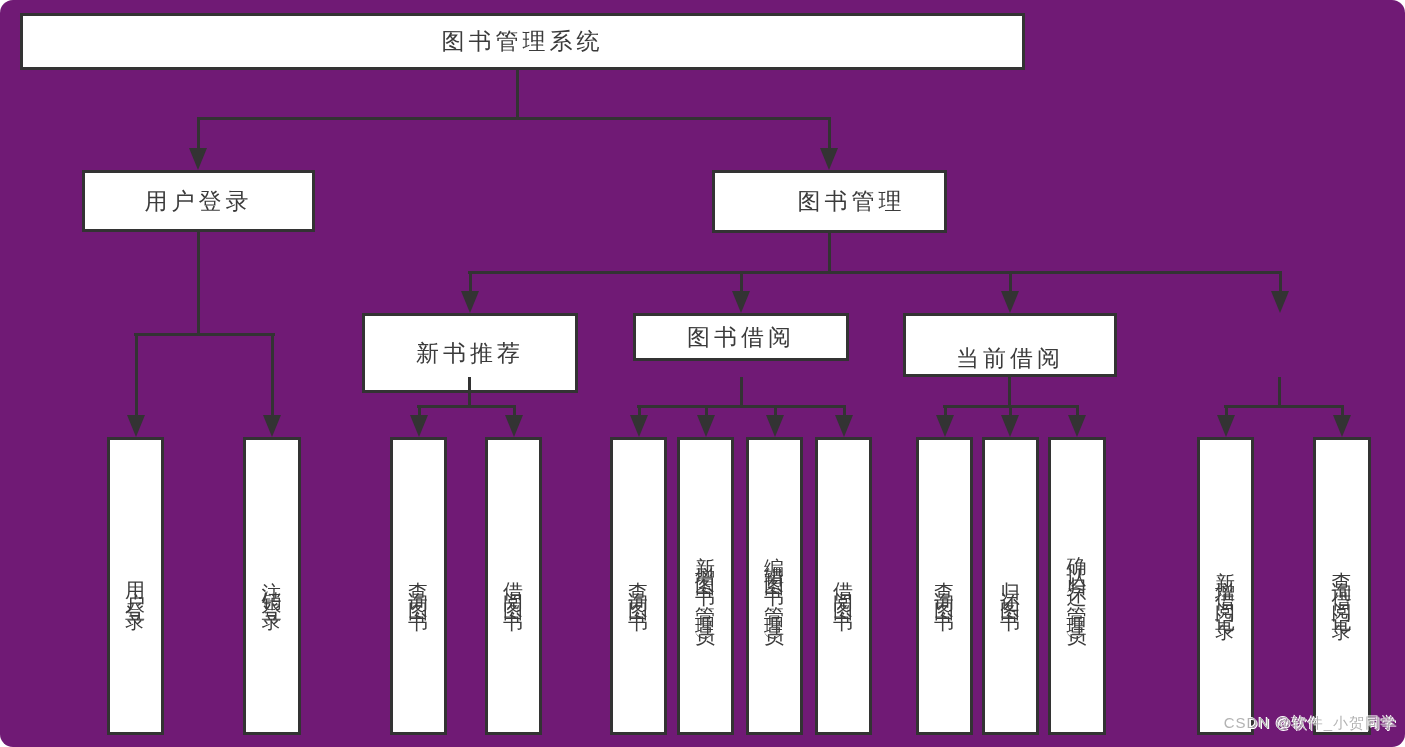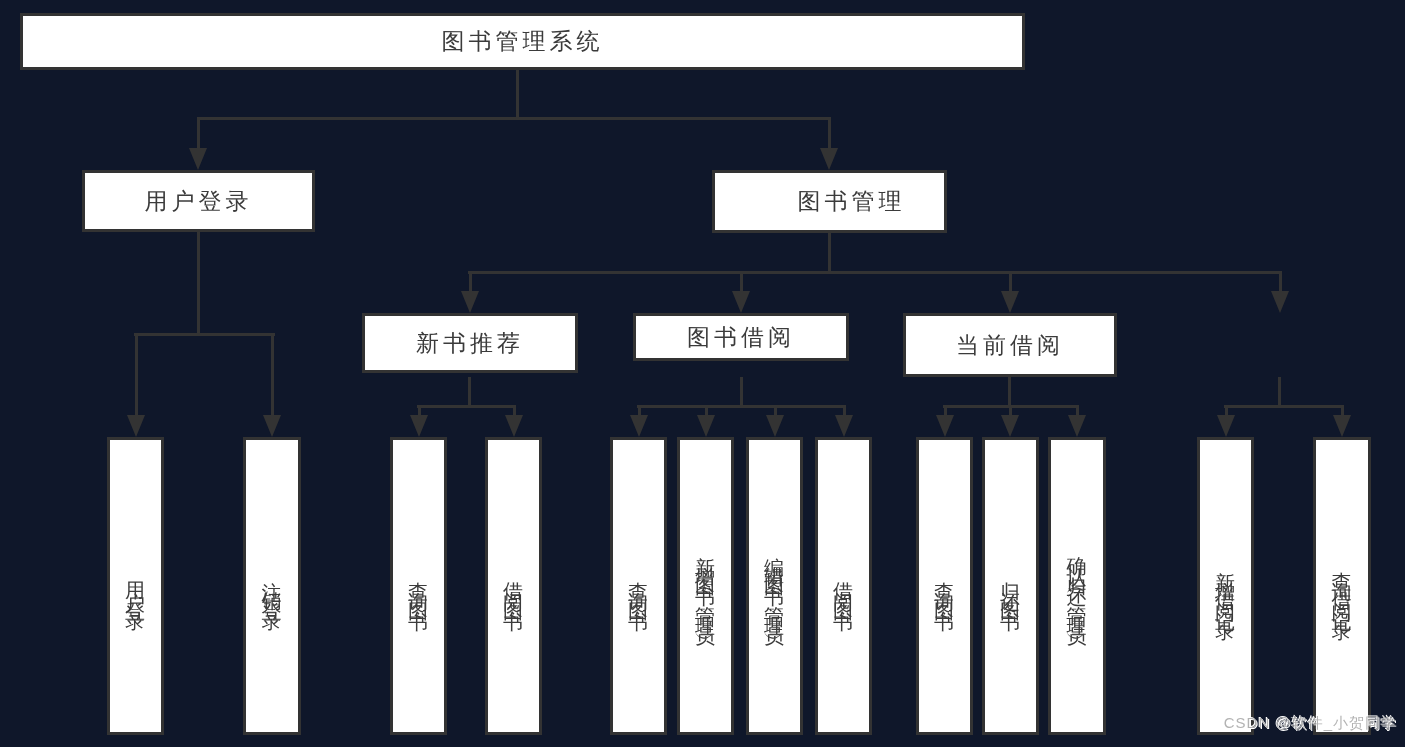--- a/index.html
+++ b/index.html
@@ -1,22 +1,23 @@
 <!DOCTYPE html>
 <html><head>
 <meta charset="utf-8">
 <style>
   html, body { margin: 0; padding: 0; background: #fff; }
   #stage {
     position: relative;
     width: 1405px;
     height: 747px;
-    background: #0f172a;
+    background: #701a75;
     font-family: "Liberation Sans", "DejaVu Sans", sans-serif;
     overflow: hidden;
+    border-radius: 13px;
   }
   .box {
     position: absolute;
     box-sizing: border-box;
     border: 3px solid #333333;
     background: #ffffff;
     display: flex;
     align-items: center;
     justify-content: center;
   }
@@ -88,27 +89,27 @@
   <div class="hline" style="left:468px; top:271px; width:814px;"></div>
   <div class="vline" style="left:469px; top:271px; height:24px;"></div>
   <div class="ah" style="left:461px; top:291px;"></div>
   <div class="vline" style="left:740px; top:271px; height:24px;"></div>
   <div class="ah" style="left:732px; top:291px;"></div>
   <div class="vline" style="left:1009px; top:271px; height:24px;"></div>
   <div class="ah" style="left:1001px; top:291px;"></div>
   <div class="vline" style="left:1279px; top:271px; height:24px;"></div>
   <div class="ah" style="left:1271px; top:291px;"></div>
 
-  <div class="box" style="left:362px; top:313px; width:216px; height:60px;">
+  <div class="box" style="left:362px; top:313px; width:216px; height:80px;">
     <span class="hlabel">新书推荐</span>
   </div>
   <div class="box" style="left:633px; top:313px; width:216px; height:48px;">
     <span class="hlabel">图书借阅</span>
   </div>
-  <div class="box" style="left:903px; top:313px; width:214px; height:64px;">
+  <div class="box" style="left:903px; top:313px; width:214px; height:64px;align-items:flex-end;">
     <span class="hlabel">当前借阅</span>
   </div>
 
   <div class="vline" style="left:468px; top:377px; height:30px;"></div>
   <div class="hline" style="left:417px; top:405px; width:99px;"></div>
   <div class="vline" style="left:418px; top:406px; height:13px;"></div>
   <div class="ah" style="left:410px; top:415px;"></div>
   <div class="vline" style="left:513px; top:406px; height:13px;"></div>
   <div class="ah" style="left:505px; top:415px;"></div>
 

